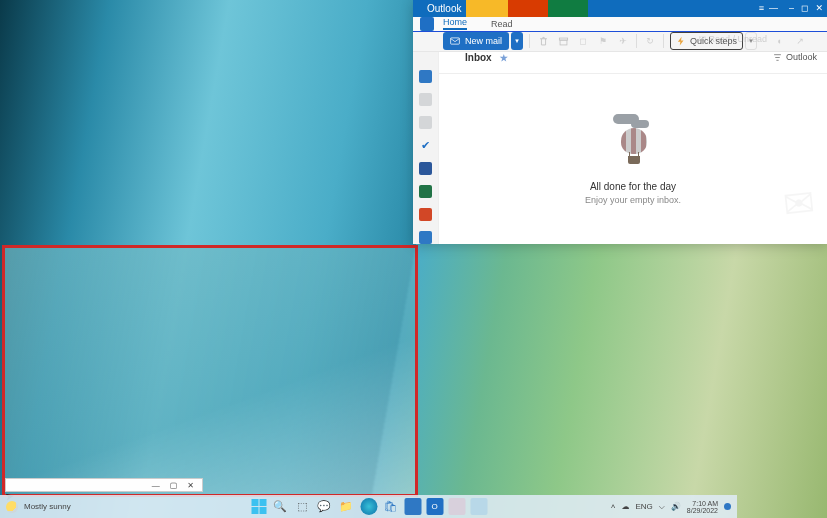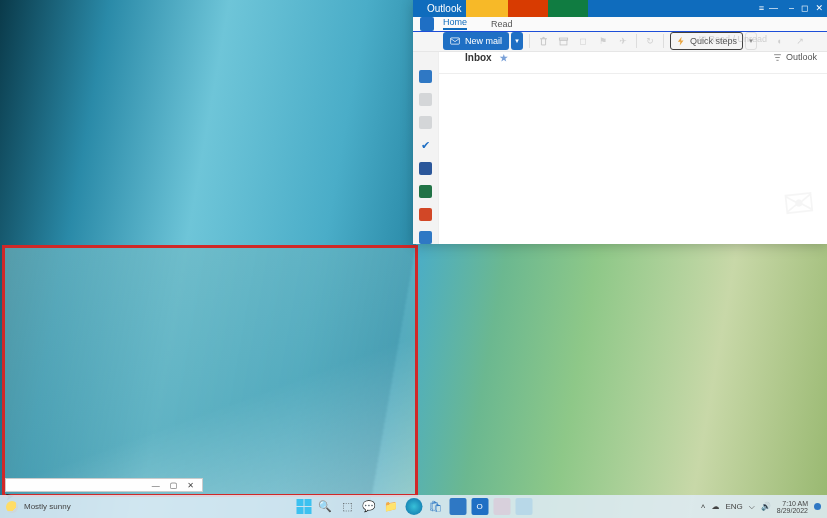--- a/index.html
+++ b/index.html
@@ -302,21 +302,21 @@
   font-size: 38px;
   color: rgba(0,0,0,0.04);
   transform: rotate(-6deg);
 }
 
 
 .taskbar {
   position: absolute;
   left: 0;
   bottom: 0;
-  width: 827px;
+  width: 737px;
   height: 23px;
   background: rgba(222,234,244,0.88);
   display: flex;
   align-items: center;
   font-size: 8px;
   color: #444;
 }
 .tb-left {
   display: flex;
   align-items: center;
@@ -457,20 +457,30 @@
           <span class="star">★</span>
         </div>
         <div class="r">
           <svg viewBox="0 0 16 16">
               <path d="M2 3h12M4 8h8M6 13h4" stroke="#666" stroke-width="1.3"></path>
             </svg>
           <span>Outlook</span>
         </div>
       </div>
 
+      <div class="empty">
+        <div class="balloon-art">
+          <div class="cloud"></div>
+          <div class="cloud cloud2"></div>
+          <div class="balloon"></div>
+          <div class="basket"></div>
+        </div>
+        <div class="t1">All done for the day</div>
+        <div class="t2">Enjoy your empty inbox.</div>
+      </div>
 
       <div class="watermark">✉</div>
     </div>
   </div>
 </div>
 
 <div class="taskbar">
   <div class="tb-left">
     <div class="tb-weather-ico"></div>
     <span>Mostly sunny</span>

